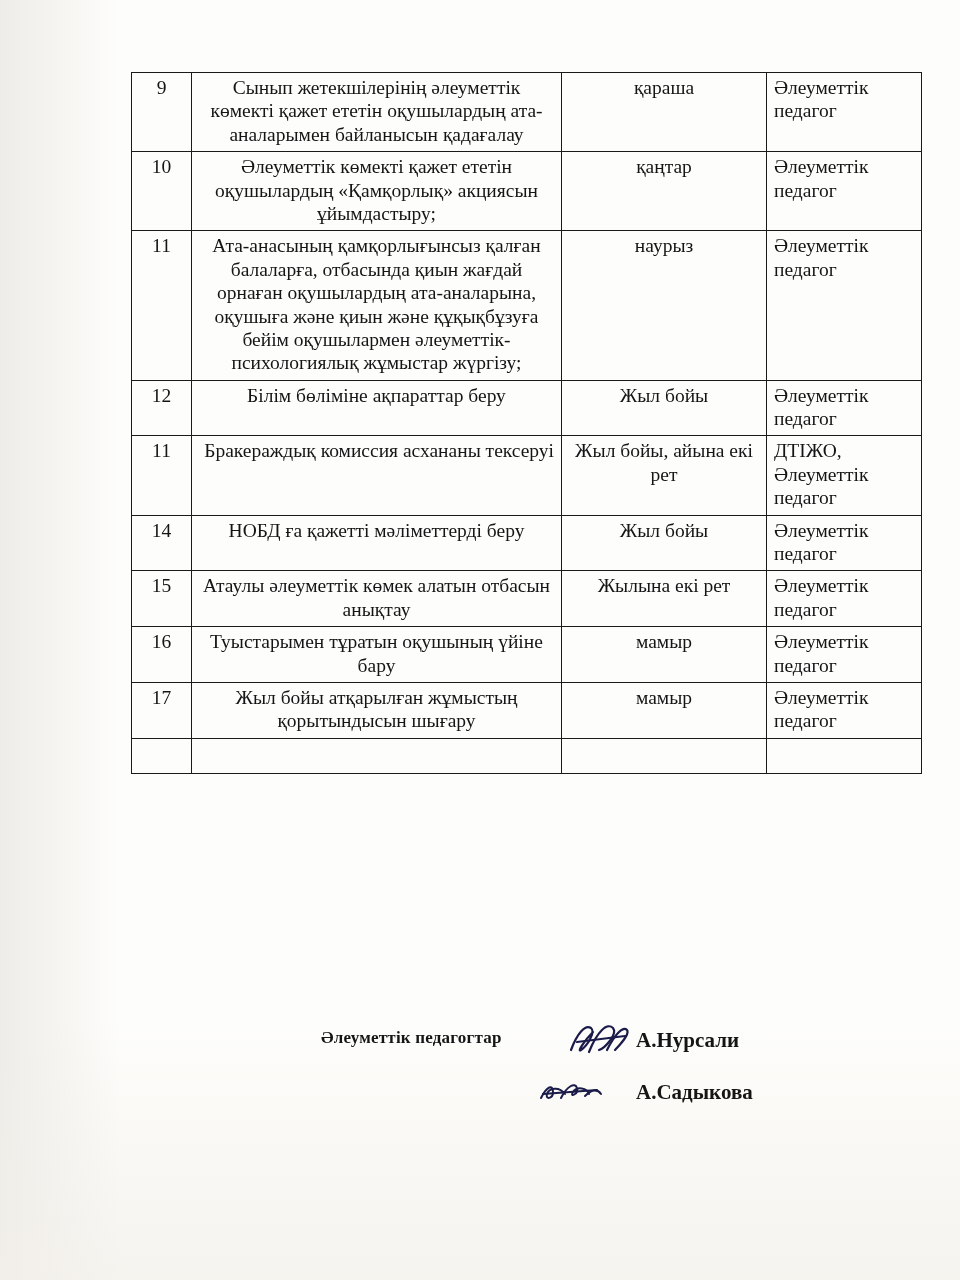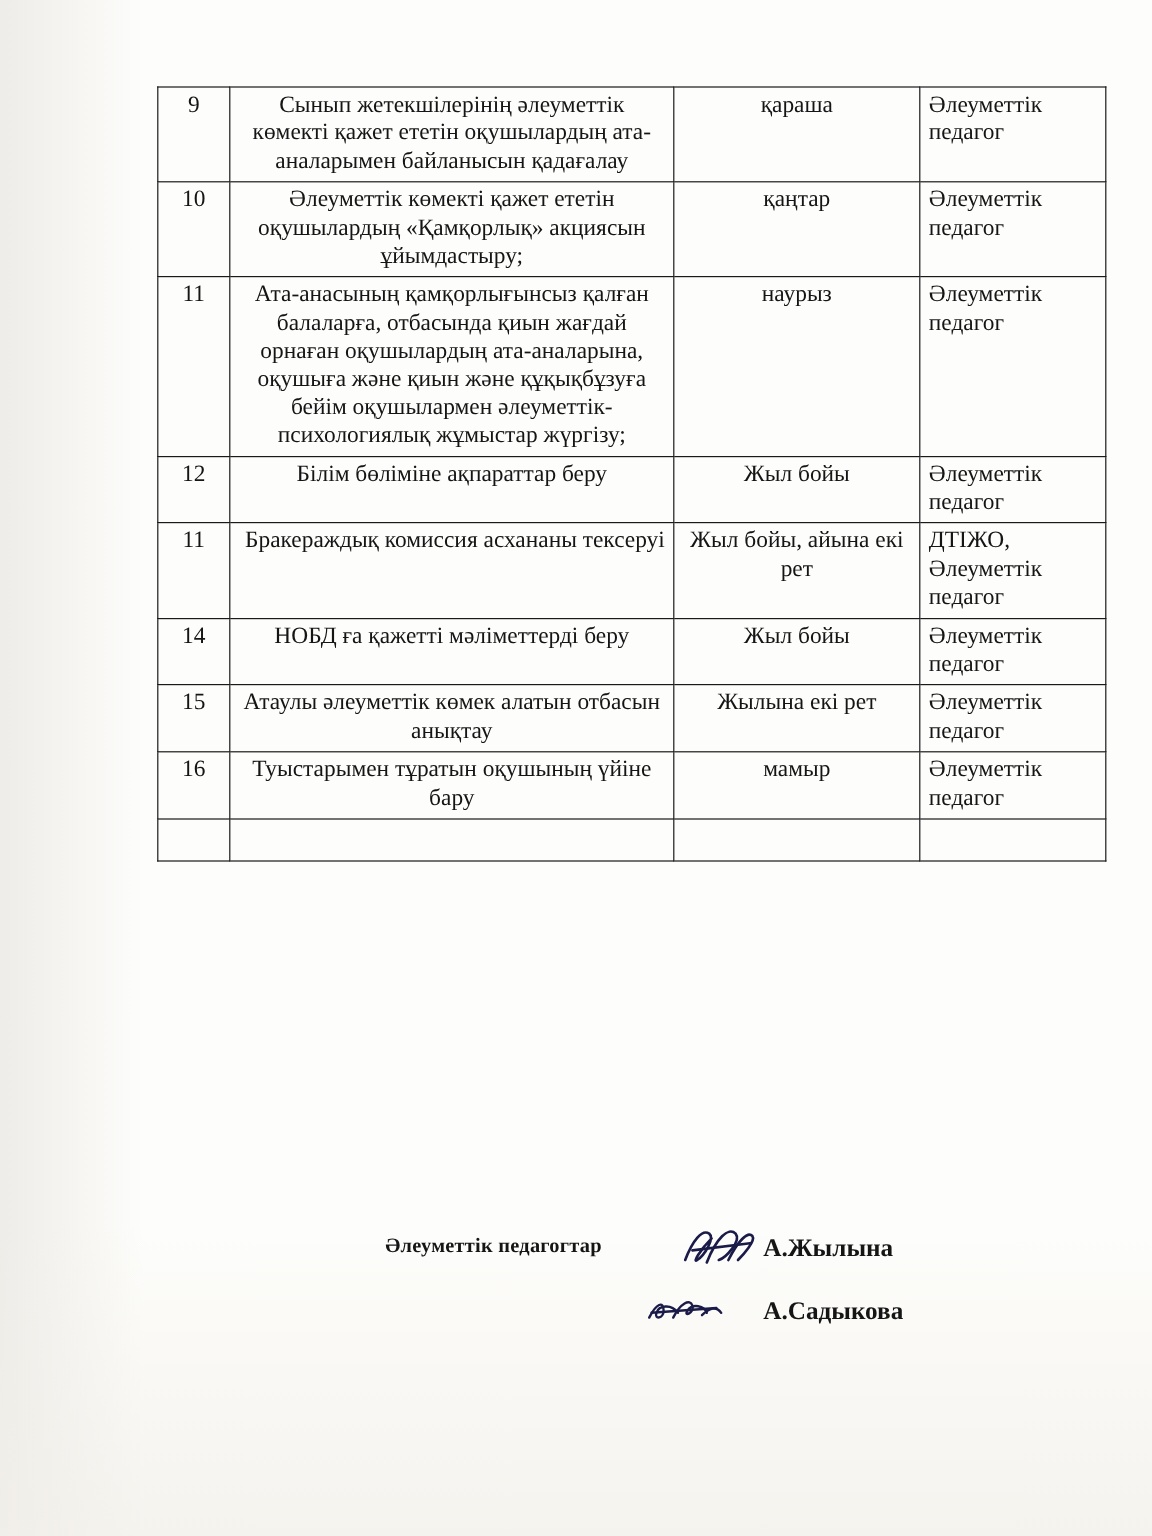--- a/index.html
+++ b/index.html
@@ -178,20 +178,26 @@
         </tr>
         <tr>
           <td class="num">15</td>
           <td class="task">Атаулы әлеуметтік көмек алатын отбасын анықтау</td>
           <td class="term">Жылына екі рет</td>
           <td class="resp">Әлеуметтік педагог</td>
         </tr>
         <tr>
           <td class="num">16</td>
           <td class="task">Туыстарымен тұратын оқушының үйіне бару</td>
+          <td class="term">мамыр</td>
+          <td class="resp">Әлеуметтік педагог</td>
+        </tr>
+        <tr>
+          <td class="num">17</td>
+          <td class="task">Жыл бойы атқарылған жұмыстың қорытындысын шығару</td>
           <td class="term">мамыр</td>
           <td class="resp">Әлеуметтік педагог</td>
         </tr>
         <tr class="empty">
           <td class="num"></td>
           <td class="task"></td>
           <td class="term"></td>
           <td class="resp"></td>
         </tr>
       </tbody>
@@ -204,21 +210,21 @@
       <span class="sig-mark">
         <svg width="90" height="46" viewBox="0 0 90 46">
           <g fill="none" stroke="#1b1b4a" stroke-width="2.2" stroke-linecap="round">
             <path d="M8 34 C14 18, 22 8, 28 12 C33 16, 24 30, 18 34 C14 37, 20 26, 30 16"></path>
             <path d="M26 36 C34 16, 44 6, 50 12 C55 18, 42 32, 36 34"></path>
             <path d="M44 34 C52 18, 60 10, 64 14 C67 18, 56 30, 52 34"></path>
             <path d="M14 26 L62 20"></path>
           </g>
         </svg>
       </span>
-      <span class="sig-name">А.Жылына</span>
+      <span class="sig-name">А.Нурсали</span>
     </div>
     <div class="sig-row sig2">
       <span class="sig-mark">
         <svg width="90" height="46" viewBox="0 0 90 46">
           <g fill="none" stroke="#1b1b4a" stroke-width="2" stroke-linecap="round">
             <path d="M10 26 C16 14, 22 12, 22 20 C22 27, 14 28, 16 22 C18 16, 28 14, 34 22"></path>
             <path d="M30 26 C36 14, 44 10, 46 16 C48 22, 38 26, 42 20 C46 14, 56 16, 58 22"></path>
             <path d="M54 24 C60 18, 66 16, 70 22"></path>
             <path d="M12 22 L66 18"></path>
           </g>

